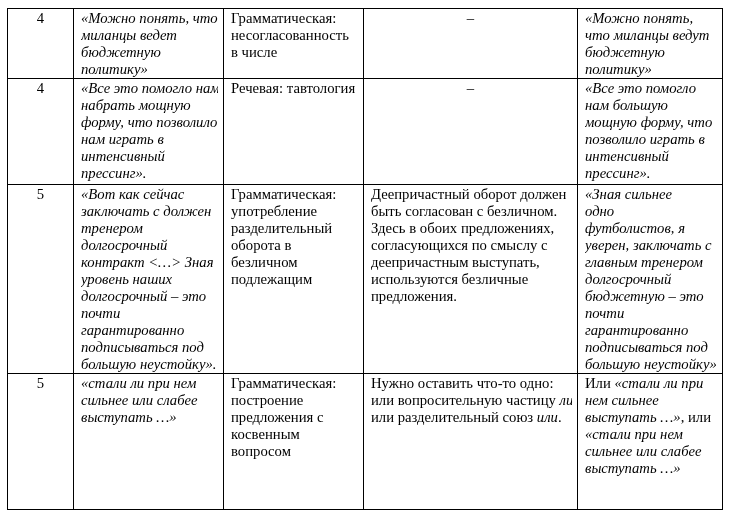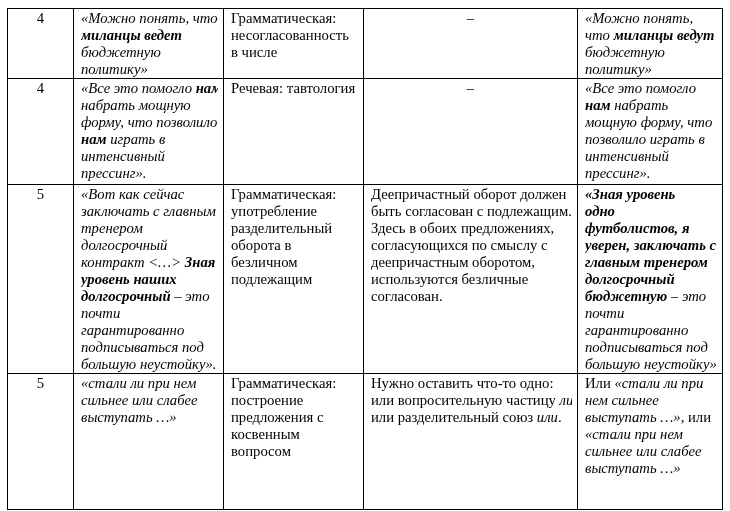--- a/index.html
+++ b/index.html
@@ -30,21 +30,21 @@
     overflow: hidden;
   }
   td.cell.center { text-align: center; padding-left: 2px; padding-right: 2px; }
   .line {
     height: 17px;
     line-height: 17px;
     font-size: 14.7px;
     white-space: nowrap;
     overflow: hidden;
   }
-  .b { font-weight: bold; margin-top: 20px; }
+  .b { font-weight: normal; margin-top: 20px; }
   .i { font-style: italic; }
 </style>
 </head>
 <body>
 
 <div class="page">
   <table class="doc-table">
     <colgroup>
         <col style="width: 66px;">
         <col style="width: 150px;">
@@ -91,63 +91,63 @@
             <div class="line"><span class="i">прессинг».</span></div>
           </td>
           <td class="cell">
             <div class="line"><span>Речевая: тавтология</span></div>
           </td>
           <td class="cell center">
             <div class="line"><span>–</span></div>
           </td>
           <td class="cell">
             <div class="line"><span class="i">«Все это помогло</span></div>
-            <div class="line"><span class="b i">нам</span><span class="i"> набрать</span></div>
+            <div class="line"><span class="b i">нам</span><span class="i"> большую</span></div>
             <div class="line"><span class="i">мощную форму, что</span></div>
             <div class="line"><span class="i">позволило играть в</span></div>
             <div class="line"><span class="i">интенсивный</span></div>
             <div class="line"><span class="i">прессинг».</span></div>
           </td>
         </tr>
         <tr style="height: 186px;">
           <td class="cell center">
             <div class="line"><span>5</span></div>
           </td>
           <td class="cell">
             <div class="line"><span class="i">«Вот как сейчас</span></div>
-            <div class="line"><span class="i">заключать с главным</span></div>
+            <div class="line"><span class="i">заключать с должен</span></div>
             <div class="line"><span class="i">тренером</span></div>
             <div class="line"><span class="i">долгосрочный</span></div>
             <div class="line"><span class="i">контракт &lt;…&gt; </span><span class="b i">Зная</span></div>
             <div class="line"><span class="b i">уровень наших</span></div>
             <div class="line"><span class="b i">долгосрочный</span><span class="i"> – это</span></div>
             <div class="line"><span class="i">почти</span></div>
             <div class="line"><span class="i">гарантированно</span></div>
             <div class="line"><span class="i">подписываться под</span></div>
             <div class="line"><span class="i">большую неустойку».</span></div>
           </td>
           <td class="cell">
             <div class="line"><span>Грамматическая:</span></div>
             <div class="line"><span>употребление</span></div>
             <div class="line"><span>разделительный</span></div>
             <div class="line"><span>оборота в</span></div>
             <div class="line"><span>безличном</span></div>
             <div class="line"><span>подлежащим</span></div>
           </td>
           <td class="cell">
             <div class="line"><span>Деепричастный оборот должен</span></div>
-            <div class="line"><span>быть согласован с подлежащим.</span></div>
+            <div class="line"><span>быть согласован с безличном.</span></div>
             <div class="line"><span>Здесь в обоих предложениях,</span></div>
             <div class="line"><span>согласующихся по смыслу с</span></div>
-            <div class="line"><span>деепричастным оборотом,</span></div>
+            <div class="line"><span>деепричастным выступать,</span></div>
             <div class="line"><span>используются безличные</span></div>
-            <div class="line"><span>согласован.</span></div>
+            <div class="line"><span>предложения.</span></div>
           </td>
           <td class="cell">
-            <div class="line"><span class="b i">«Зная уровень</span></div>
+            <div class="line"><span class="b i">«Зная сильнее</span></div>
             <div class="line"><span class="b i">одно</span></div>
             <div class="line"><span class="b i">футболистов, я</span></div>
             <div class="line"><span class="b i">уверен, заключать с</span></div>
             <div class="line"><span class="b i">главным тренером</span></div>
             <div class="line"><span class="b i">долгосрочный</span></div>
             <div class="line"><span class="b i">бюджетную</span><span class="i"> – это</span></div>
             <div class="line"><span class="i">почти</span></div>
             <div class="line"><span class="i">гарантированно</span></div>
             <div class="line"><span class="i">подписываться под</span></div>
             <div class="line"><span class="i">большую неустойку».</span></div>

